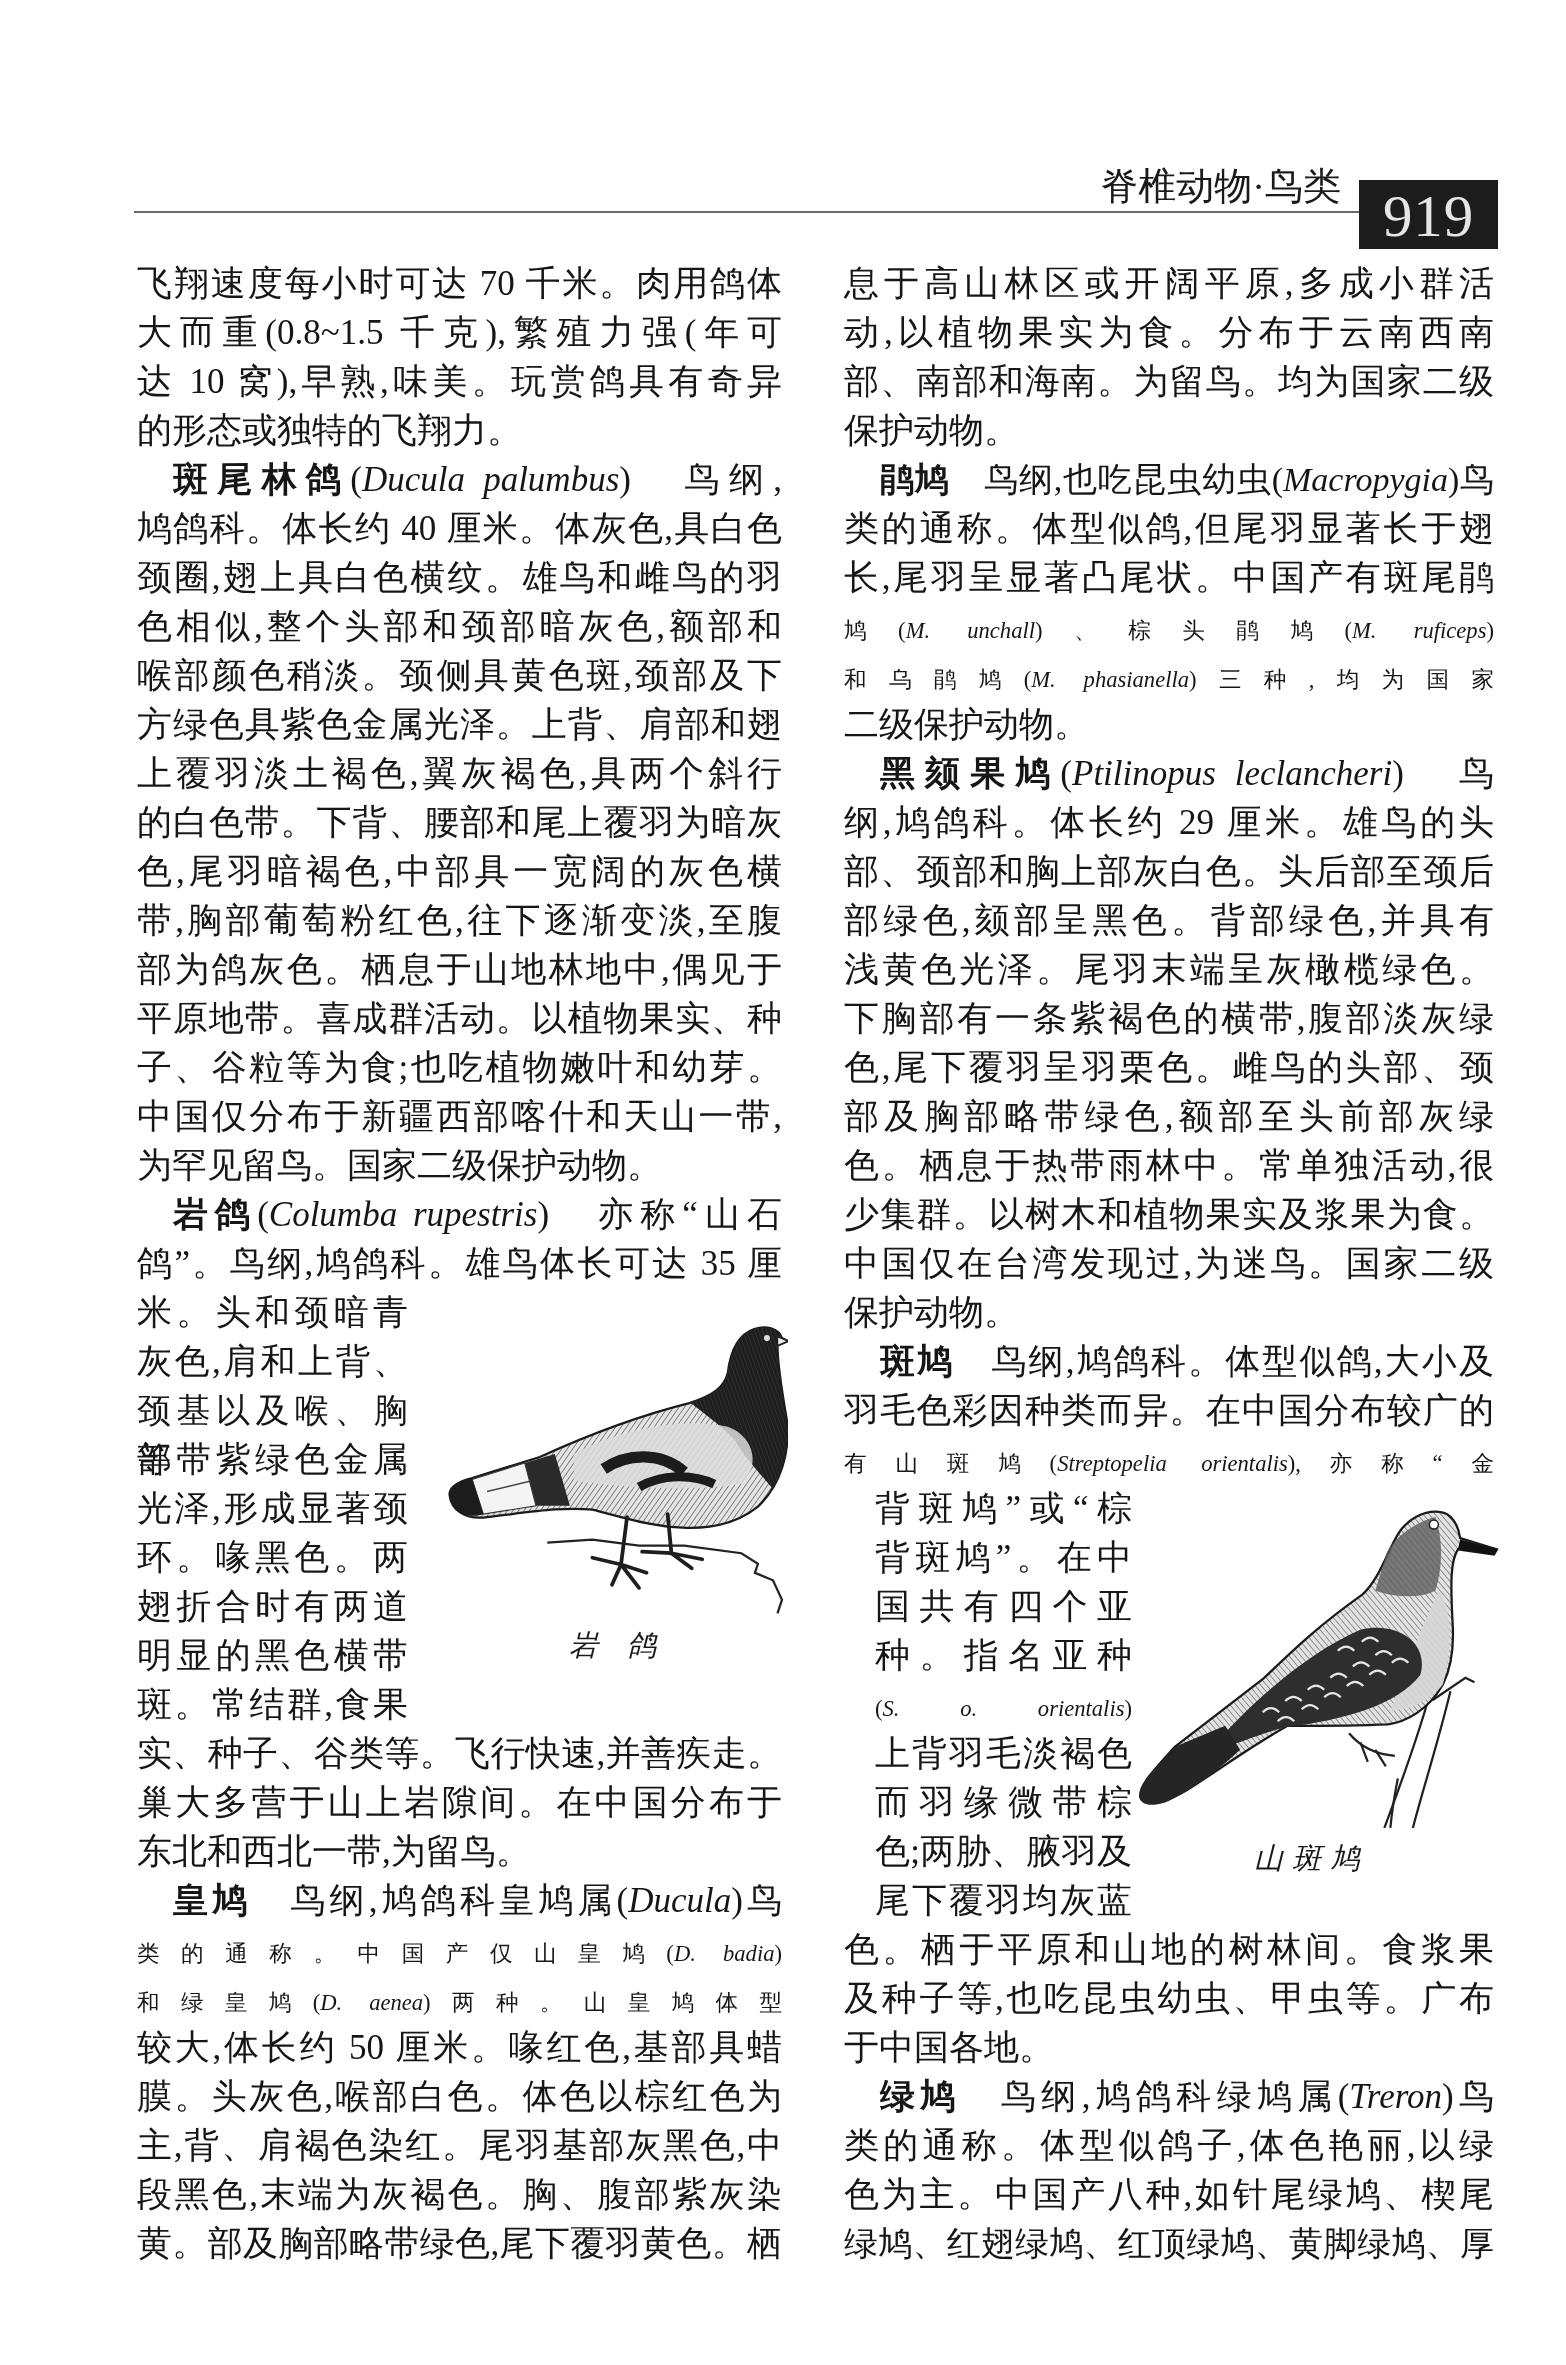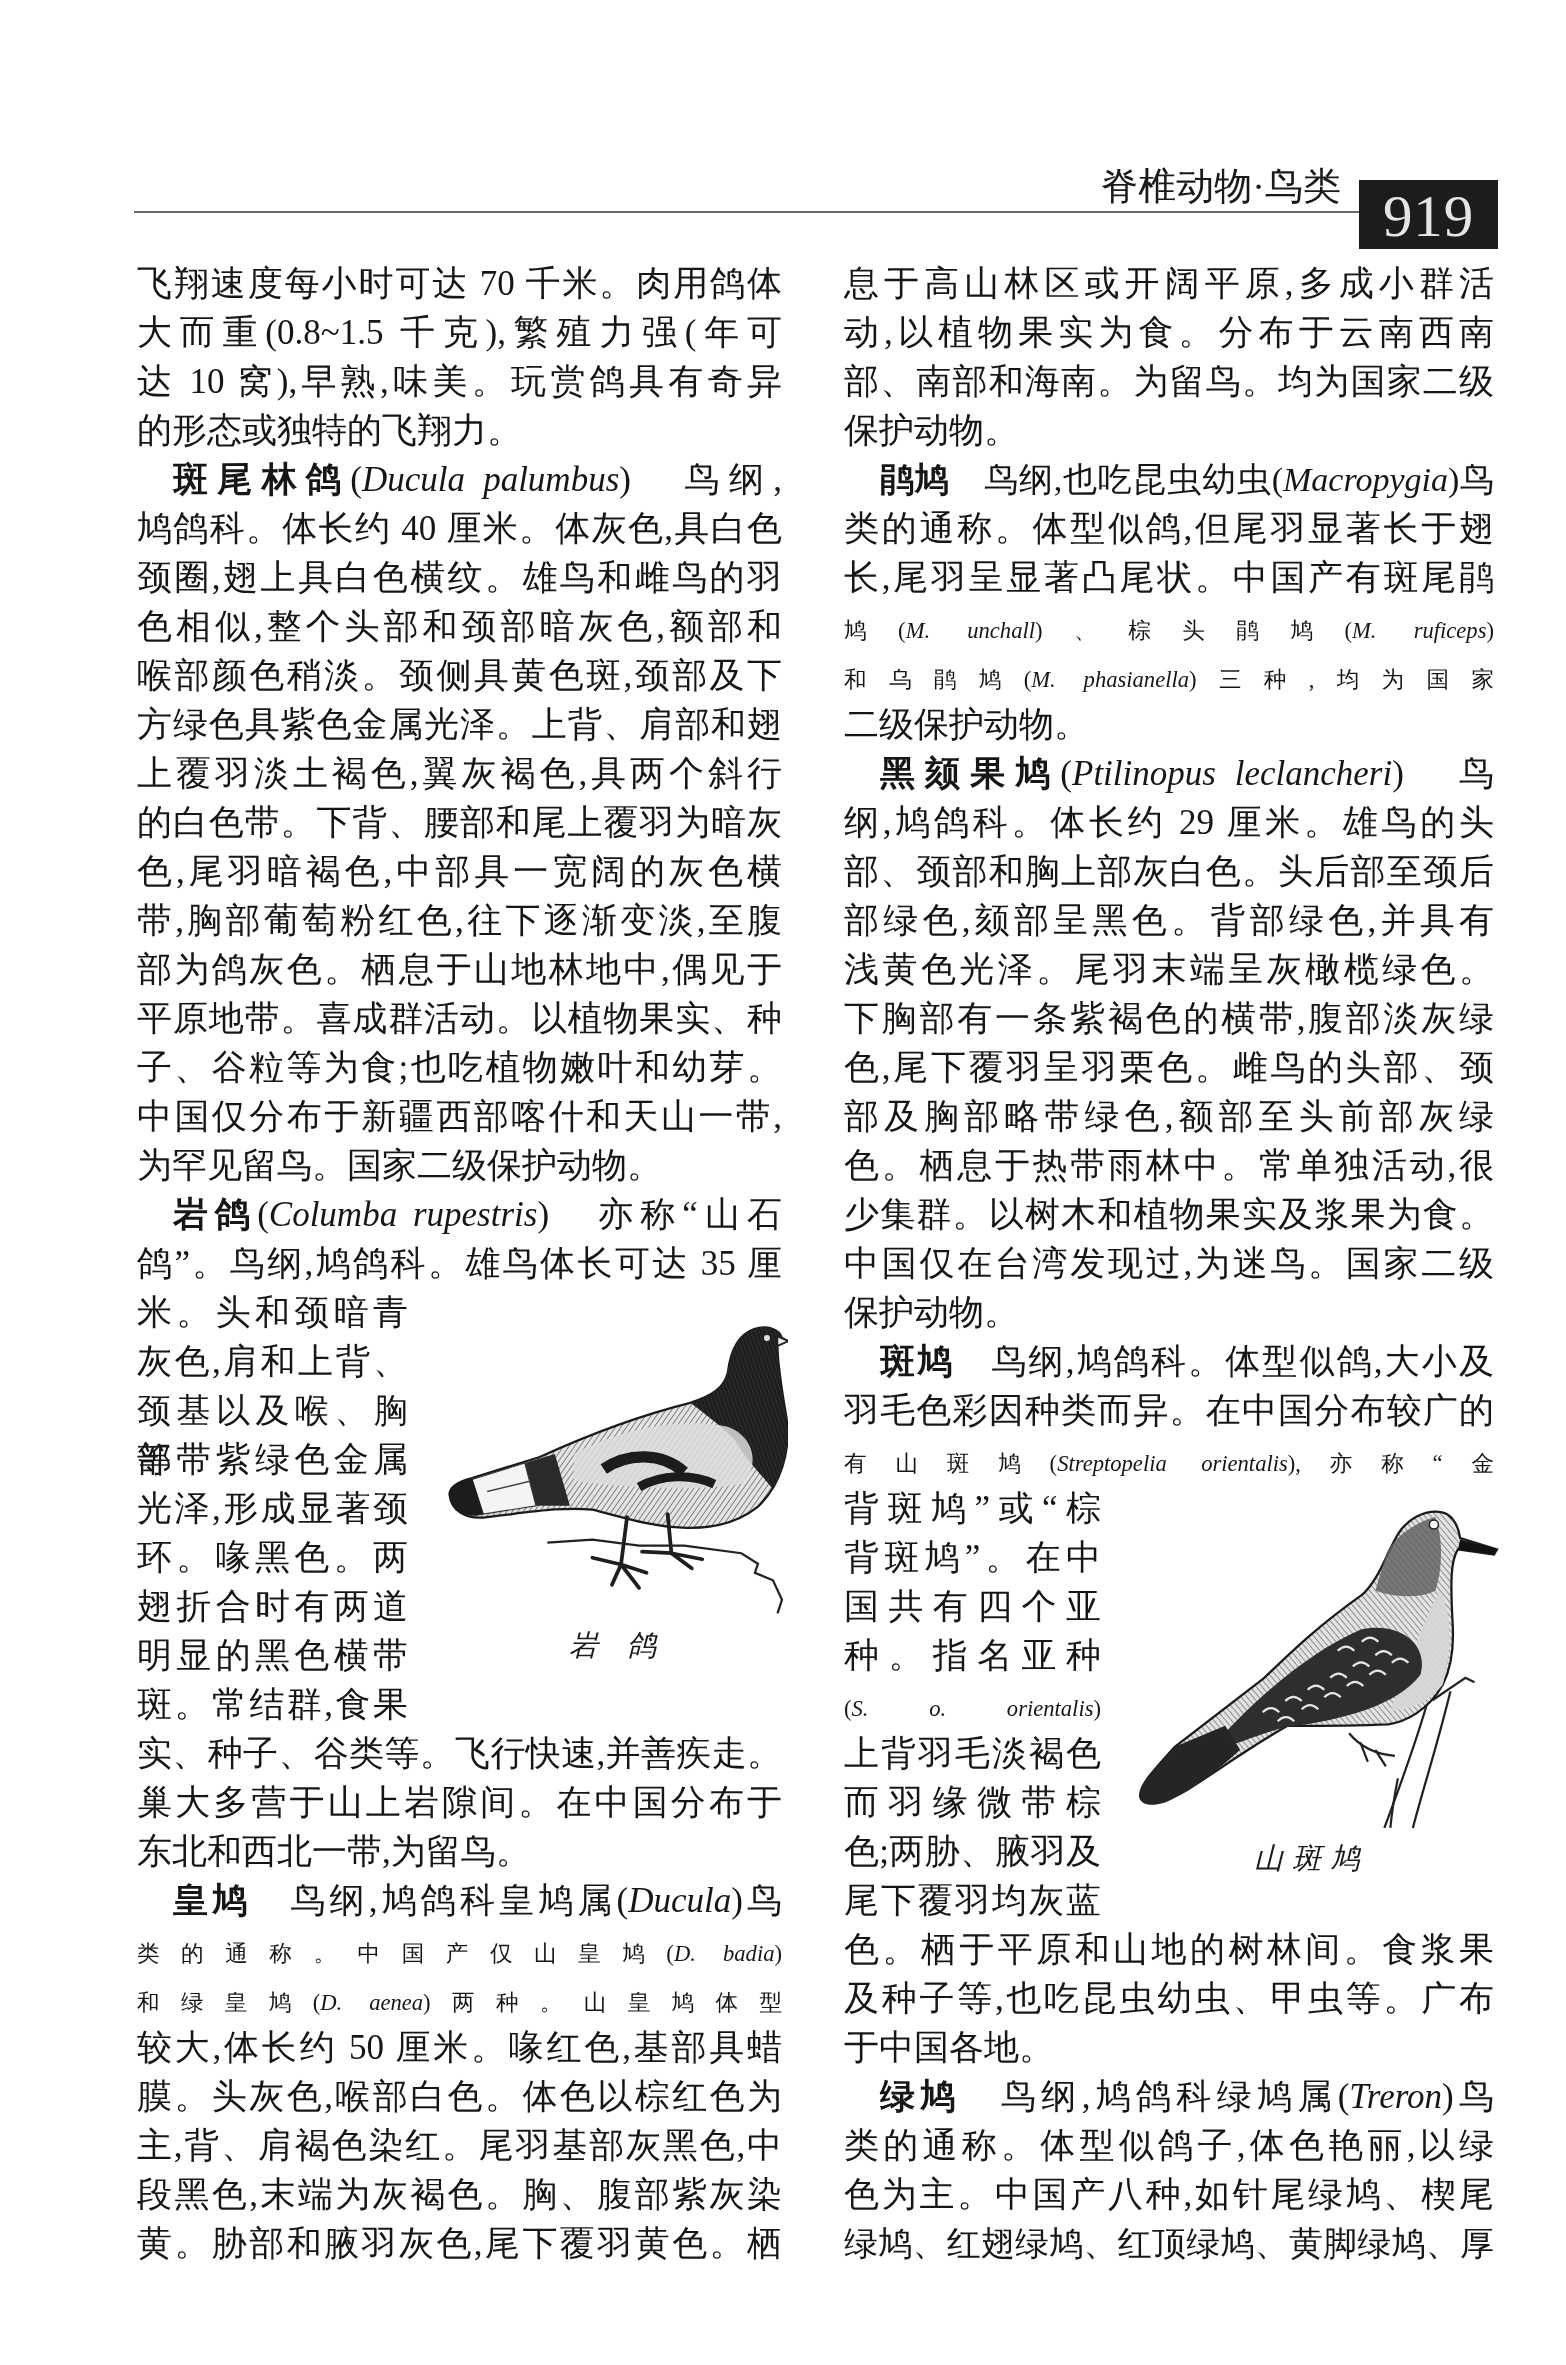--- a/index.html
+++ b/index.html
@@ -60,21 +60,21 @@
   .line {
     height: 49px;
     text-align: justify;
     text-align-last: justify;
     overflow: visible;
   }
   .line.indent { text-indent: 36px; }
   .line.end { text-align-last: left; }
   
   #col-left  .line:nth-child(n+22):nth-child(-n+30) { width: 271px; }
-  #col-right .line:nth-child(n+26):nth-child(-n+34) { width: 257px; }
+  #col-right .line:nth-child(n+26):nth-child(-n+34) { width: 257px; margin-left: 31px; }
   .hw {
     font-family: "DejaVu Sans", "Liberation Sans", sans-serif;
     font-weight: bold;
     margin-top: 24px;
   }
   .la {
     font-family: "Liberation Serif", "DejaVu Serif", serif;
     font-style: italic;
   }
   
@@ -134,21 +134,21 @@
       <div class="line"><span class="txt"><span>实、种子、谷类等。飞行快速,并善疾走。</span></span></div>
       <div class="line"><span class="txt"><span>巢大多营于山上岩隙间。在中国分布于</span></span></div>
       <div class="line end"><span class="txt"><span>东北和西北一带,为留鸟。</span></span></div>
       <div class="line indent"><span class="txt"><span class="hw">皇鸠</span><span>　鸟纲,鸠鸽科皇鸠属(</span><span class="la">Ducula</span><span>)鸟</span></span></div>
       <div class="line"><span class="txt" style="font-size: 22.6px;"><span>类的通称。中国产仅山皇鸠(</span><span class="la">D.  badia</span><span>)</span></span></div>
       <div class="line"><span class="txt" style="font-size: 22.6px;"><span>和绿皇鸠(</span><span class="la">D.  aenea</span><span>)两种。山皇鸠体型</span></span></div>
       <div class="line"><span class="txt"><span>较大,体长约 50 厘米。喙红色,基部具蜡</span></span></div>
       <div class="line"><span class="txt"><span>膜。头灰色,喉部白色。体色以棕红色为</span></span></div>
       <div class="line"><span class="txt"><span>主,背、肩褐色染红。尾羽基部灰黑色,中</span></span></div>
       <div class="line"><span class="txt"><span>段黑色,末端为灰褐色。胸、腹部紫灰染</span></span></div>
-      <div class="line"><span class="txt"><span>黄。胁部和腋羽灰色,尾下覆羽黄色。栖</span></span></div>
+      <div class="line"><span class="txt"><span>黄。部及胸部略带绿色,尾下覆羽黄色。栖</span></span></div>
     </div>
   <div class="col" id="col-right">
       <div class="line"><span class="txt"><span>息于高山林区或开阔平原,多成小群活</span></span></div>
       <div class="line"><span class="txt"><span>动,以植物果实为食。分布于云南西南</span></span></div>
       <div class="line"><span class="txt"><span>部、南部和海南。为留鸟。均为国家二级</span></span></div>
       <div class="line end"><span class="txt"><span>保护动物。</span></span></div>
       <div class="line indent"><span class="txt" style="font-size: 34px;"><span class="hw">鹃鸠</span><span>　鸟纲,也吃昆虫幼虫(</span><span class="la">Macropygia</span><span>)鸟</span></span></div>
       <div class="line"><span class="txt"><span>类的通称。体型似鸽,但尾羽显著长于翅</span></span></div>
       <div class="line"><span class="txt"><span>长,尾羽呈显著凸尾状。中国产有斑尾鹃</span></span></div>
       <div class="line"><span class="txt" style="font-size: 22.6px;"><span>鸠(</span><span class="la">M.  unchall</span><span>)、棕头鹃鸠(</span><span class="la">M.  ruficeps</span><span>)</span></span></div>

